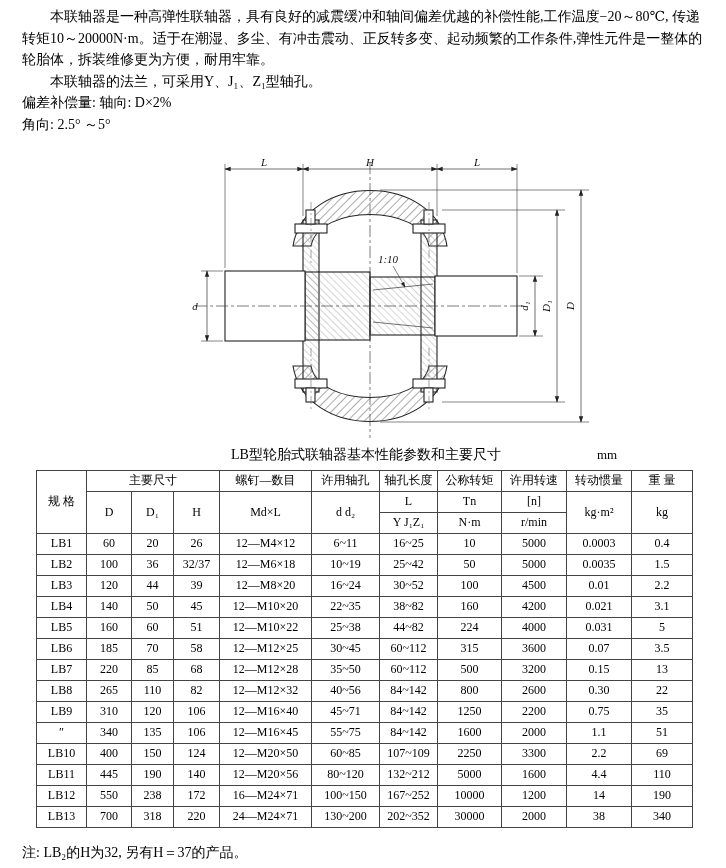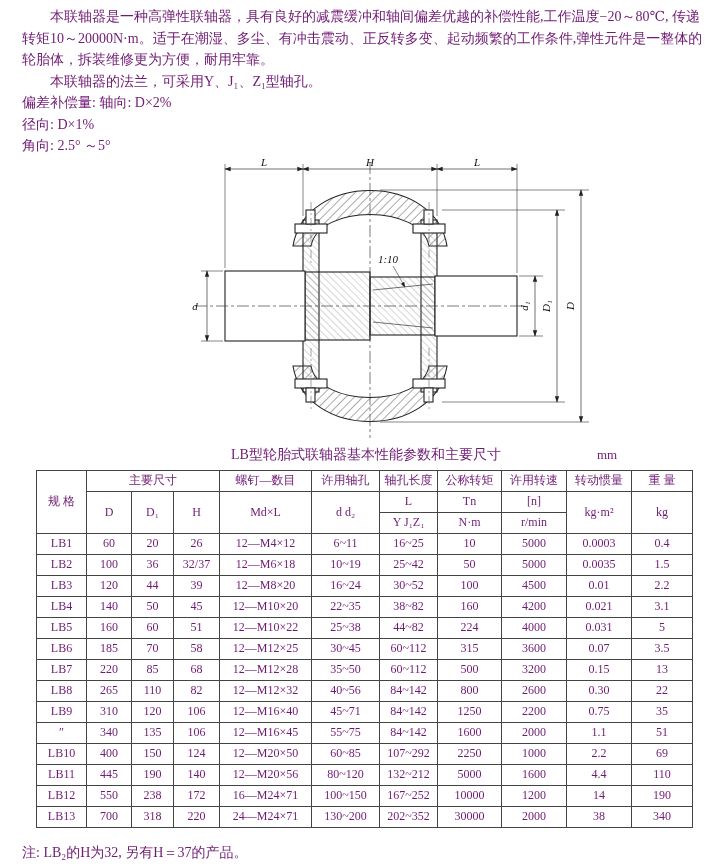--- a/index.html
+++ b/index.html
@@ -1,16 +1,16 @@
 <!DOCTYPE html>
 <html><head>
 <meta charset="utf-8">
 <style>
   html,body{margin:0;padding:0;background:#fff;}
-  .page{position:relative;width:726px;height:868px;background:#fff;color:#701a75;
+  .page{position:relative;width:726px;height:868px;background:#fff;color:#000000;
         font-family:"Liberation Serif","DejaVu Serif",serif;overflow:hidden;}
   
   .intro{position:absolute;left:22px;top:6px;width:684px;font-size:14px;line-height:21.5px;}
   .intro p{margin:0;}
   .p-indent{text-indent:2em;}
   .comp-line1{margin-left:42px;}
   .comp-line2{margin-left:117px;}
   
   .diagram{position:absolute;left:145px;top:156px;width:460px;height:288px;}
   .part{stroke:#222;stroke-width:1.1;}
@@ -36,21 +36,20 @@
 </style>
 </head>
 <body>
 
 <div class="page">
 
   <div class="intro">
     <p class="p-indent">本联轴器是一种高弹性联轴器，具有良好的减震缓冲和轴间偏差优越的补偿性能,工作温度−20～80℃, 传递转矩10～20000N·m。适于在潮湿、多尘、有冲击震动、正反转多变、起动频繁的工作条件,弹性元件是一整体的轮胎体，拆装维修更为方便，耐用牢靠。</p>
     <p class="p-indent">本联轴器的法兰，可采用Y、J₁、Z₁型轴孔。</p>
     <p class="comp-line1">偏差补偿量: 轴向: D×2%</p>
-    <p class="comp-line2">径向: D×1%</p>
     <p class="comp-line2">角向: 2.5° ～5°</p>
   </div>
 
   <div class="diagram">
     <svg width="460" height="288" viewBox="0 0 460 288">
       <defs>
         <pattern id="hatchA" width="6" height="6" patternUnits="userSpaceOnUse" patternTransform="rotate(45)">
           <line x1="0" y1="0" x2="0" y2="6" stroke="#555" stroke-width="1"></line>
         </pattern>
         <pattern id="hatchB" width="5" height="5" patternUnits="userSpaceOnUse" patternTransform="rotate(-45)">
@@ -314,23 +313,23 @@
             <td>1.1</td>
             <td>51</td>
           </tr>
           <tr>
             <td>LB10</td>
             <td>400</td>
             <td>150</td>
             <td>124</td>
             <td>12—M20×50</td>
             <td>60~85</td>
-            <td>107~292</td>
+            <td>107~109</td>
             <td>2250</td>
-            <td>1000</td>
+            <td>3300</td>
             <td>2.2</td>
             <td>69</td>
           </tr>
           <tr>
             <td>LB11</td>
             <td>445</td>
             <td>190</td>
             <td>140</td>
             <td>12—M20×56</td>
             <td>80~120</td>

